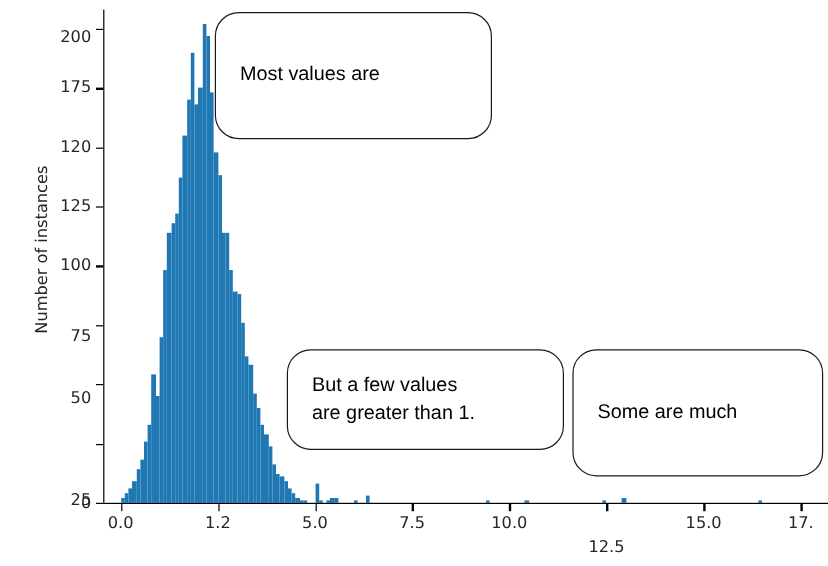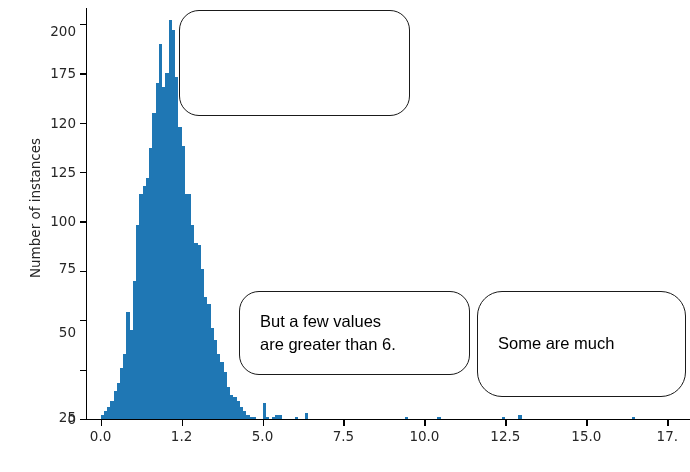--- a/index.html
+++ b/index.html
@@ -122,21 +122,21 @@
     padding: 0 20px;
     font-family: "Liberation Sans", sans-serif;
     font-size: 16.5px;
     line-height: 1.42;
     color: #000000;
   }
   .callout .line { white-space: nowrap; }
 
   #callout-1 { left: 179px; top: 10px;  width: 231px; height: 106px; }
   #callout-2 { left: 239px; top: 291px; width: 231px; height: 84px; }
-  #callout-3 { left: 477px; top: 291px; width: 209px; height: 106px; border-radius: 25px; }
+  #callout-3 { left: 477px; top: 291px; width: 209px; height: 106px; }
 </style>
 </head>
 <body>
 
 <div id="figure">
 
   <div id="plot-area">
     <div id="bars-layer">
         <div class="bar" style="left: 14.5737px; width: 3.23861px; height: 3.95192px; background: rgb(31, 119, 180);"></div>
         <div class="bar" style="left: 17.8123px; width: 3.23861px; height: 7.90385px; background: rgb(31, 119, 180);"></div>
@@ -205,21 +205,21 @@
   <div id="x-spine"></div>
 
   <div id="yticks">
       <div class="ytick-mark" style="top: 419px;"></div>
       <div class="ytick-label" style="top: 419px;">0</div>
       <div class="ytick-mark" style="top: 369.601px;"></div>
       <div class="ytick-label" style="top: 369.601px; margin-top: 47px;">25</div>
       <div class="ytick-mark" style="top: 320.202px;"></div>
       <div class="ytick-label" style="top: 320.202px; margin-top: 12px;">50</div>
       <div class="ytick-mark" style="top: 270.803px;"></div>
-      <div class="ytick-label" style="top: 268px; text-align: right;">75</div>
+      <div class="ytick-label" style="top: 280px; text-align: right;">75</div>
       <div class="ytick-mark" style="top: 221.404px;"></div>
       <div class="ytick-label" style="top: 221.404px;">100</div>
       <div class="ytick-mark" style="top: 172.005px;"></div>
       <div class="ytick-label" style="top: 172.005px;">125</div>
       <div class="ytick-mark" style="top: 122.606px;"></div>
       <div class="ytick-label" style="top: 122.606px;">120</div>
       <div class="ytick-mark" style="top: 73.2067px;"></div>
       <div class="ytick-label" style="top: 73.2067px;">175</div>
       <div class="ytick-mark" style="top: 23.8077px;"></div>
       <div class="ytick-label" style="top: 31px;">200</div>
@@ -229,34 +229,35 @@
       <div class="xtick-label" style="left: 100.574px;">0.0</div>
       <div class="xtick-mark" style="left: 181.539px;"></div>
       <div class="xtick-label" style="left: 181.539px;">1.2</div>
       <div class="xtick-mark" style="left: 262.504px;"></div>
       <div class="xtick-label" style="left: 262.504px;">5.0</div>
       <div class="xtick-mark" style="left: 343.469px;"></div>
       <div class="xtick-label" style="left: 343.469px;">7.5</div>
       <div class="xtick-mark" style="left: 424.434px;"></div>
       <div class="xtick-label" style="left: 424.434px;">10.0</div>
       <div class="xtick-mark" style="left: 505.399px;"></div>
-      <div class="xtick-label" style="left: 505.399px;">12.5</div>
+      <div class="xtick-label" style="left: 505.399px; margin-top: 20px;">12.5</div>
       <div class="xtick-mark" style="left: 586.365px;"></div>
       <div class="xtick-label" style="left: 586.365px;">15.0</div>
       <div class="xtick-mark" style="left: 667.33px;"></div>
       <div class="xtick-label" style="left: 667.33px;">17.</div>
     </div>
 
   <div id="ylabel">Number of instances</div>
 
   <div class="callout" id="callout-1">
+    <span class="line">Most values are</span>
   </div>
 
   <div class="callout" id="callout-2">
     <span class="line">But a few values</span>
-    <span class="line">are greater than 6.</span>
+    <span class="line">are greater than 1.</span>
   </div>
 
   <div class="callout" id="callout-3">
     <span class="line">Some are much</span>
   </div>
 
 </div>
 
 </body></html>

